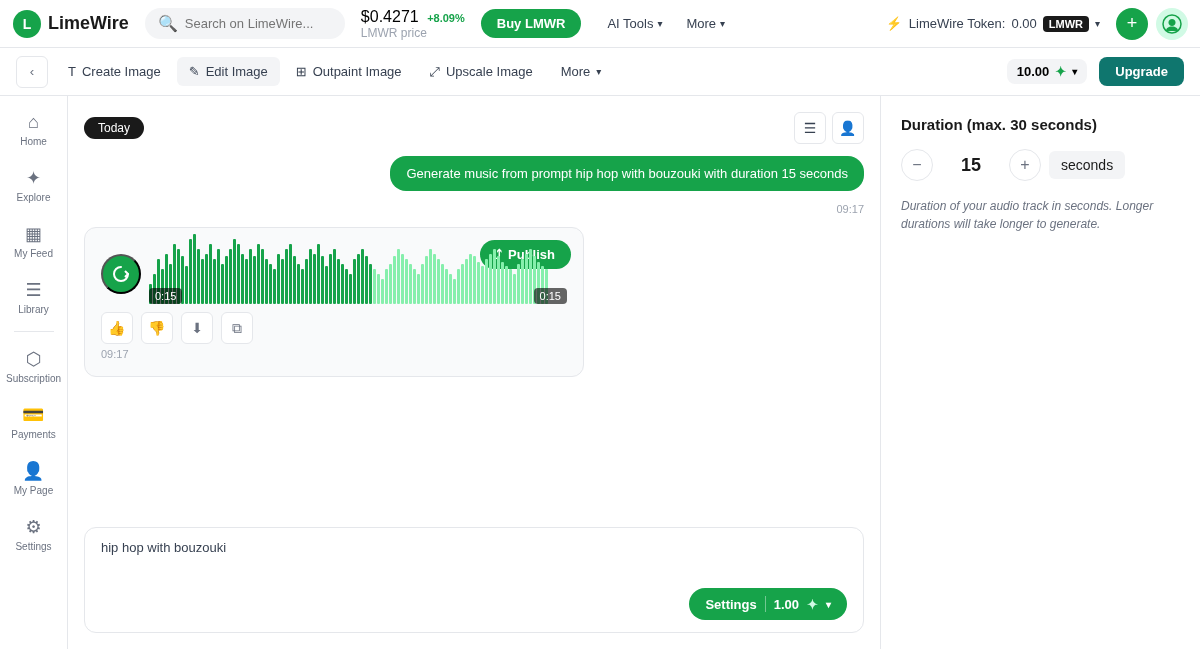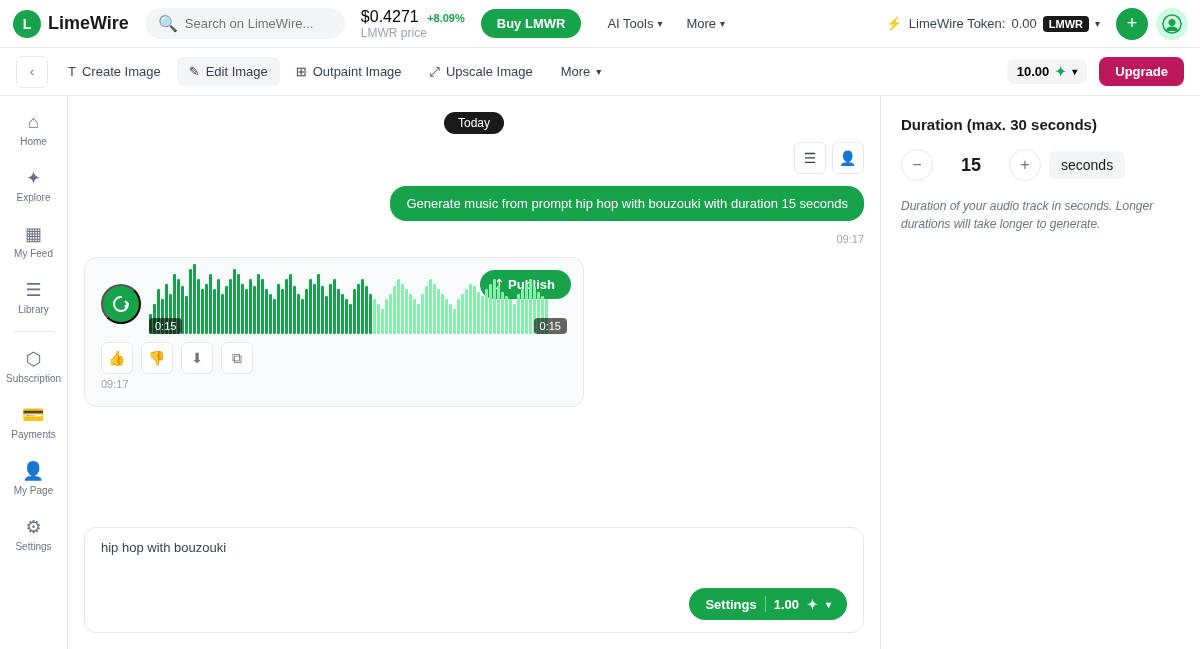--- a/index.html
+++ b/index.html
@@ -23,21 +23,21 @@
     .top-actions { display: flex; gap: 8px; margin-left: 8px; }
     .icon-btn-round { width: 32px; height: 32px; border-radius: 50%; background: #16a34a; border: none; cursor: pointer; display: flex; align-items: center; justify-content: center; color: #fff; font-size: 18px; }
     .icon-btn-avatar { width: 32px; height: 32px; border-radius: 50%; background: #d1fae5; border: none; cursor: pointer; display: flex; align-items: center; justify-content: center; }
 
     
     .secondary-nav { display: flex; align-items: center; height: 48px; padding: 0 16px; border-bottom: 1px solid #e5e7eb; gap: 4px; flex-shrink: 0; }
     .back-btn { width: 32px; height: 32px; border-radius: 6px; background: none; border: 1px solid #e5e7eb; cursor: pointer; display: flex; align-items: center; justify-content: center; color: #6b7280; margin-right: 4px; }
     .nav-tool { display: flex; align-items: center; gap: 6px; padding: 7px 12px; border-radius: 6px; font-size: 13px; color: #374151; cursor: pointer; }
     .nav-tool-active { background: #f3f4f6; }
     .tokens-display { margin-left: auto; display: flex; align-items: center; gap: 6px; background: #f3f4f6; border-radius: 8px; padding: 5px 10px; font-size: 13px; font-weight: 600; }
-    .upgrade-btn { background: #be185d; color: #fff; border: none; border-radius: 8px; padding: 7px 16px; font-weight: 600; font-size: 13px; cursor: pointer; margin-left: 8px; }
+    .upgrade-btn { background: #0f766e; color: #fff; border: none; border-radius: 8px; padding: 7px 16px; font-weight: 600; font-size: 13px; cursor: pointer; margin-left: 8px; }
 
     
     .main-content { display: flex; flex: 1; overflow: hidden; }
 
     
     .sidebar { width: 68px; border-right: 1px solid #e5e7eb; display: flex; flex-direction: column; align-items: center; padding: 8px 0; gap: 4px; flex-shrink: 0; overflow-y: auto; }
     .sidebar-item { display: flex; flex-direction: column; align-items: center; gap: 3px; padding: 8px 4px; border-radius: 8px; cursor: pointer; width: 60px; }
     .sidebar-item-label { font-size: 10px; color: #6b7280; text-align: center; }
     .sidebar-icon { font-size: 18px; color: #6b7280; }
     .sidebar-divider { width: 40px; height: 1px; background: #e5e7eb; margin: 4px 0; }
@@ -198,21 +198,21 @@
     </div>
     <div class="sidebar-item">
       <span class="sidebar-icon">⚙</span>
       <span class="sidebar-item-label">Settings</span>
     </div>
   </aside>
 
   <div class="chat-area">
     <div class="chat-scroll">
 
-      <div style="display:flex;align-items:center;gap:8px;justify-content:center;flex-direction:column;">
+      <div style="display:flex;align-items:center;gap:8px;justify-content:center;">
         <span class="date-badge">Today</span>
         <div style="display:flex;gap:6px;margin-left:auto;">
           <button style="width:32px;height:32px;border-radius:6px;border:1px solid #e5e7eb;background:#fff;cursor:pointer;display:flex;align-items:center;justify-content:center;font-size:14px;color:#374151;">☰</button>
           <button style="width:32px;height:32px;border-radius:6px;border:1px solid #e5e7eb;background:#fff;cursor:pointer;display:flex;align-items:center;justify-content:center;font-size:14px;color:#374151;">👤</button>
         </div>
       </div>
 
       <div class="user-msg">Generate music from prompt hip hop with bouzouki with duration 15 seconds</div>
       <span class="msg-time">09:17</span>
 

